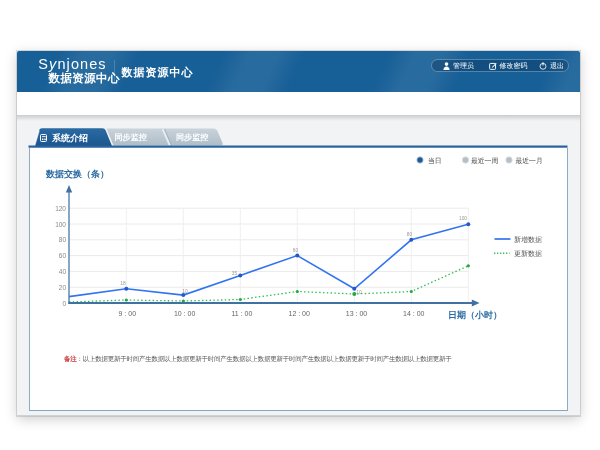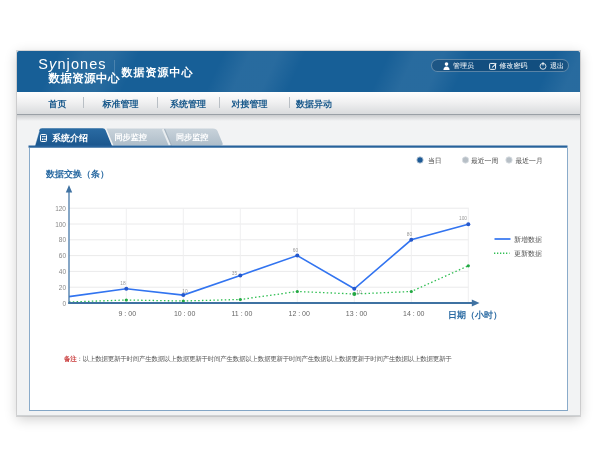--- a/index.html
+++ b/index.html
@@ -72,31 +72,20 @@
           <path d="M3.5 6.5 L8.6 1.2 L9.5 2.1 L4.4 7.3 Z" fill="#fff"></path>
         </svg>
         <span style="left:67.5px">修改密码</span>
         <svg style="left:107px" width="8" height="8" viewBox="0 0 10 10">
           <circle cx="5" cy="5.4" r="3.7" fill="none" stroke="#fff" stroke-width="1"></circle>
           <rect x="4.35" y="0.3" width="1.3" height="4" fill="#fff"></rect>
         </svg>
         <span style="left:118px">退出</span>
       </div>
     </div>
-    <div class="nav">
-      <a style="left:31.5px">首页</a>
-      <i style="left:66px"></i>
-      <a style="left:85.5px">标准管理</a>
-      <i style="left:140px"></i>
-      <a style="left:153px">系统管理</a>
-      <i style="left:202px"></i>
-      <a style="left:214.5px">对接管理</a>
-      <i style="left:272px"></i>
-      <a style="left:279px">数据异动</a>
-    </div>
     <div class="content">
       <div class="shadowtop"></div>
       <div class="panel"></div>
       <div class="note"><b>备注</b>：以上数据更新于时间产生数据以上数据更新于时间产生数据以上数据更新于时间产生数据以上数据更新于时间产生数据以上数据更新于</div>
     </div>
     <div class="botedge"></div>
   </div>
   <svg class="abs" style="left:0;top:0" width="600" height="450" viewBox="0 0 600 450">
     <defs>
       <linearGradient id="tabact" x1="0" y1="0" x2="0" y2="1">

